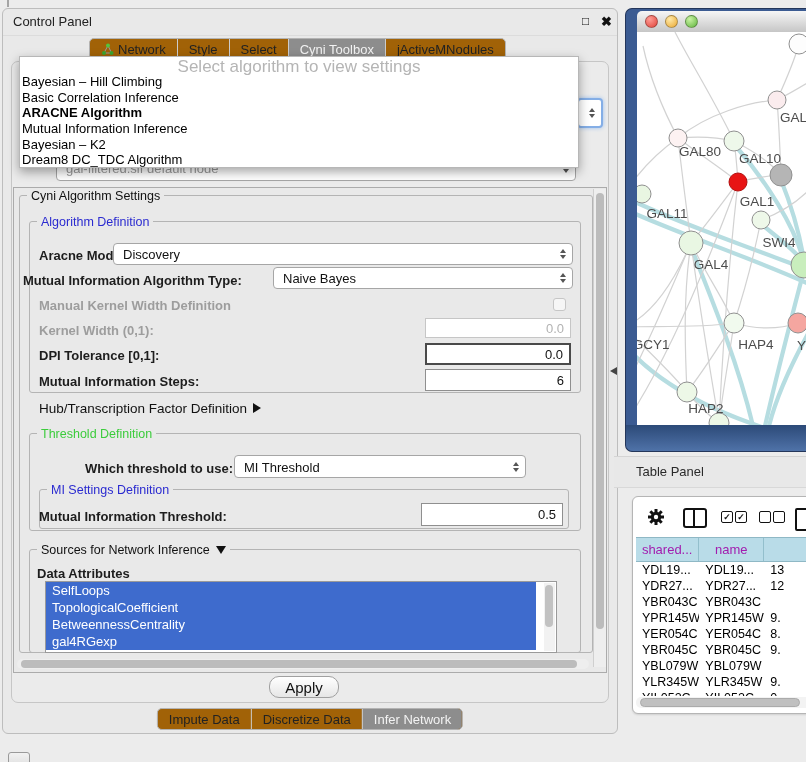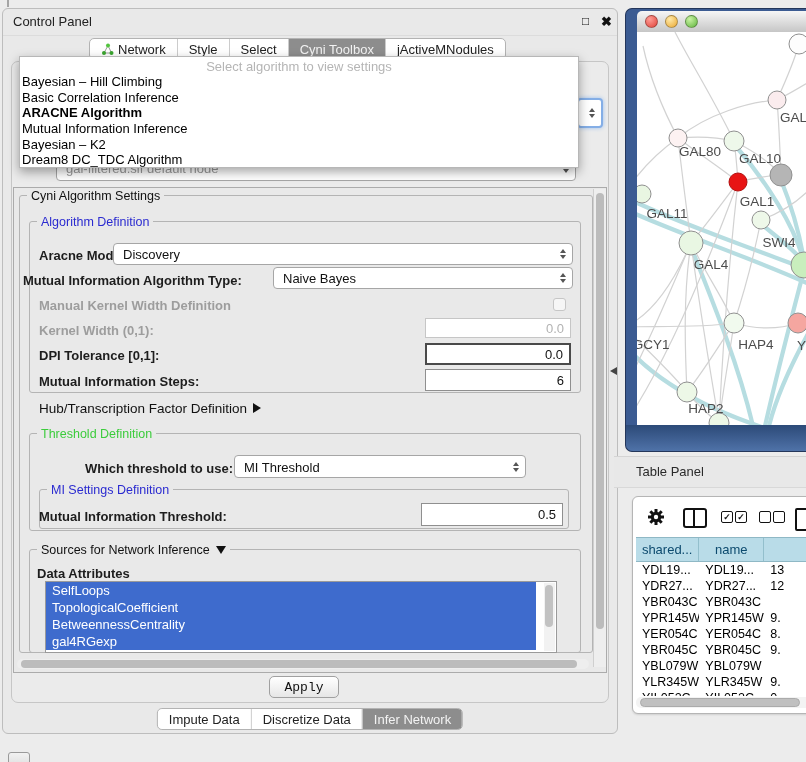--- a/index.html
+++ b/index.html
@@ -10,21 +10,21 @@
 
   
   #control-panel{position:absolute;left:2px;top:8px;width:616px;height:726px;
     background:#e9e9e9;border:1px solid #bdbdbd;border-radius:6px;box-sizing:border-box;}
   .cp-titlebar{position:absolute;left:0;top:0;right:0;height:26px;border-bottom:1px solid #dcdcdc;}
   .cp-title{position:absolute;left:10px;top:5px;font-size:13px;color:#222;}
   .cp-float{position:absolute;left:579px;top:5px;font-size:12px;font-weight:bold;color:#111;cursor:default;}
   .cp-close{position:absolute;left:598px;top:5px;font-size:13px;font-weight:bold;color:#111;cursor:default;}
 
   
-  .segbar{display:flex;background:#ffffff;border:1px solid #b3b3b3;border-radius:5px;overflow:hidden;height:22px;box-sizing:border-box;}
+  .segbar{display:flex;background:#a16207;border:1px solid #b3b3b3;border-radius:5px;overflow:hidden;height:22px;box-sizing:border-box;}
   .seg{display:flex;align-items:center;gap:4px;padding:0 11px;font-size:13px;color:#222;background:transparent;border-left:1px solid #cccccc;white-space:nowrap;}
   .seg:first-child{border-left:none;}
   .seg.sel{background:#8d8d8d;color:#f3f3f3;}
   #top-tabs{position:absolute;left:86px;top:29px;}
   #bottom-tabs{position:absolute;left:50%;top:699px;transform:translateX(-50%);}
 
   .content-box{position:absolute;left:8px;top:52px;width:598px;height:642px;background:#ebebeb;
     border:1px solid #c6c6c6;border-radius:7px;box-sizing:border-box;}
 
   
@@ -34,21 +34,21 @@
   .spin i{width:0;height:0;border-left:3.5px solid transparent;border-right:3.5px solid transparent;}
   .spin i.up{border-bottom:4px solid #555;}
   .spin i.dn{border-top:4px solid #555;}
   .gal-combo{left:53px;top:146px;width:520px;height:26px;z-index:3;}
   .gal-combo .ctext{color:#9a9a9a;}
   .focus-frag{left:574px;top:89px;width:26px;height:30px;border:2px solid #84aee6;box-shadow:0 0 4px #9cc0ee;z-index:3;}
 
   
   .dropdown{position:absolute;left:16px;top:47px;width:560px;height:112px;background:#ffffff;
     border:1px solid #b7b7b7;box-shadow:0 4px 10px rgba(0,0,0,.35);z-index:10;box-sizing:border-box;padding-top:2px;}
-  .dd-placeholder{height:15px;line-height:15px;text-align:center;font-size:13px;color:#b5b5b5;}
+  .dd-placeholder{height:15px;line-height:15px;text-align:center;font-size:17px;color:#b5b5b5;}
   .dd-item{height:15.7px;line-height:15.7px;font-size:13px;color:#000;padding-left:2px;white-space:nowrap;}
   .dd-item.bold{font-weight:bold;}
 
   
   .scrollpane{position:absolute;left:10px;top:178px;width:594px;height:486px;border:1px solid #ababab;background:#e9e9e9;box-sizing:border-box;}
   .group{position:absolute;border:1px solid #b4b4b4;border-radius:3px;box-sizing:border-box;}
   .gtitle{position:absolute;font-size:12.5px;background:#e9e9e9;padding:0 4px;white-space:nowrap;z-index:2;}
   .gtitle.blue{color:#2a2ad0;}
   .gtitle.green{color:#3ccc3c;}
   .lab{position:absolute;font-size:13px;font-weight:bold;color:#1d1d1d;white-space:nowrap;}
@@ -65,22 +65,22 @@
   .listbox{position:absolute;left:42px;top:572px;width:512px;height:72px;background:#fff;border:1px solid #9a9a9a;overflow:hidden;box-sizing:border-box;}
   .attr-item{height:17px;line-height:17px;font-size:13px;padding-left:6px;color:#fff;background:#3e6bcd;width:490px;box-sizing:border-box;}
   .list-vscroll{position:absolute;right:1px;top:1px;width:11px;height:68px;background:#f2f2f2;}
   .list-vscroll .thumb{position:absolute;left:1px;top:2px;width:8px;height:42px;background:#c2c2c2;border-radius:5px;}
 
   .vscroll{position:absolute;left:590px;top:180px;width:12px;height:478px;background:#eee;border-left:1px solid #cfcfcf;}
   .vscroll .thumb{position:absolute;left:1.5px;top:4px;width:8px;height:436px;background:#bcbcbc;border-radius:5px;}
   .hscroll{position:absolute;left:14px;top:650px;width:572px;height:10px;background:#eee;border-radius:5px;}
   .hscroll .thumb{position:absolute;left:4px;top:1px;width:556px;height:8px;background:#bcbcbc;border-radius:4px;}
 
-  .apply-btn{position:absolute;left:266px;top:667px;width:70px;height:22px;border:1px solid #a0a0a0;border-radius:5px;
-    background:linear-gradient(#ffffff,#e6e6e6);font-family:Liberation Mono, monospace;font-size:13px;color:#111;}
+  .apply-btn{position:absolute;left:266px;top:667px;width:70px;height:22px;border:1px solid #a0a0a0;border-radius:10px;
+    background:linear-gradient(#ffffff,#e6e6e6);font-family:Liberation Sans, sans-serif;font-size:15px;color:#111;}
 
   
   #net-window{position:absolute;left:625px;top:8px;width:181px;height:444px;
     background:#3b5b92;border-radius:7px 0 0 7px;border:1px solid #24365a;border-right:none;box-sizing:border-box;}
   #net-titlebar{position:absolute;left:11px;top:2px;right:0;height:21px;border-radius:5px 0 0 0;
     background:linear-gradient(#f6f6f6,#c6c6c6);border-bottom:1px solid #8f8f8f;}
   .tl{position:absolute;top:4px;width:13px;height:13px;border-radius:50%;box-sizing:border-box;border:1px solid rgba(0,0,0,.3);}
   .tl.red{left:8px;background:radial-gradient(circle at 35% 30%,#ff9d96,#e0443a);}
   .tl.yel{left:28px;background:radial-gradient(circle at 35% 30%,#ffe9a8,#eaa933);}
   .tl.grn{left:48px;background:radial-gradient(circle at 35% 30%,#c9f3a4,#61b53e);}
@@ -93,21 +93,21 @@
   #tp-header span{position:absolute;left:22px;top:7px;font-size:13px;color:#2a2a2a;}
   #tp-box{position:absolute;left:632px;top:496px;width:200px;height:218px;background:#fff;
     border:1px solid #b5b5b5;border-radius:6px;box-sizing:border-box;box-shadow:0 1px 2px rgba(0,0,0,.12);}
   .tb-icon{position:absolute;top:11px;}
   .split-icon{left:50px;width:20px;height:16px;border:2px solid #111;border-radius:3px;}
   .split-icon:after{content:"";position:absolute;left:8px;top:0;bottom:0;width:2px;background:#111;}
   .cbox{position:absolute;top:14px;width:10px;height:10px;border:1.5px solid #111;border-radius:2px;font-size:9px;line-height:10px;font-weight:bold;color:#111;text-align:center;}
   .file-icon{left:162px;width:15px;height:19px;border:2px solid #111;border-radius:2px 5px 2px 2px;}
   #tp-colhead{position:absolute;left:3px;top:40px;right:0;height:25px;display:flex;
     border-top:1px solid #8fb8c5;border-bottom:1px solid #8fb8c5;box-sizing:border-box;}
-  .colh{background:#b9dce8;border-right:1px solid #93bfcc;font-size:13px;color:#0c4a6e;
+  .colh{background:#b9dce8;border-right:1px solid #93bfcc;font-size:13px;color:#a21caf;
     display:flex;align-items:center;justify-content:center;box-sizing:border-box;}
   #tp-rows{position:absolute;left:3px;top:65px;right:0;bottom:17px;overflow:hidden;}
   .trow{display:flex;height:16px;line-height:16px;font-size:12.5px;color:#000;}
   .tcell{padding-left:6px;box-sizing:border-box;white-space:nowrap;overflow:hidden;}
   #tp-hscroll{position:absolute;left:3px;right:3px;bottom:5px;height:11px;background:#f3f3f3;border-radius:5px;}
   #tp-hscroll .thumb{position:absolute;left:4px;top:1px;width:160px;height:9px;background:#c0c0c0;border:1px solid #ababab;border-radius:5px;box-sizing:border-box;}
 
   .cursor-arrow{position:absolute;left:610px;top:367px;width:0;height:0;
     border-top:4px solid transparent;border-bottom:4px solid transparent;border-right:7px solid #444;}
   .corner-mark{position:absolute;left:7px;top:0;width:2px;height:7px;background:#a5a5a5;}

